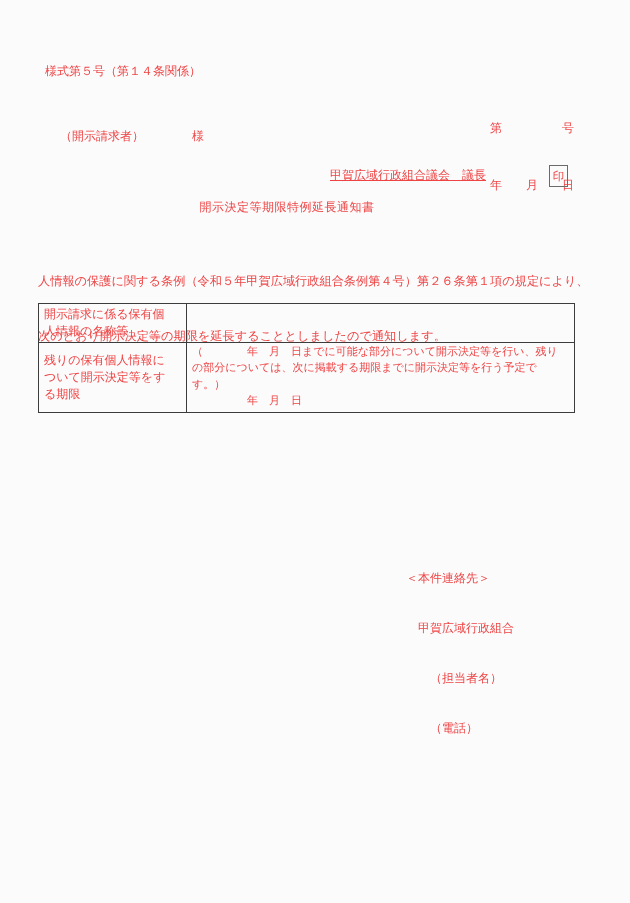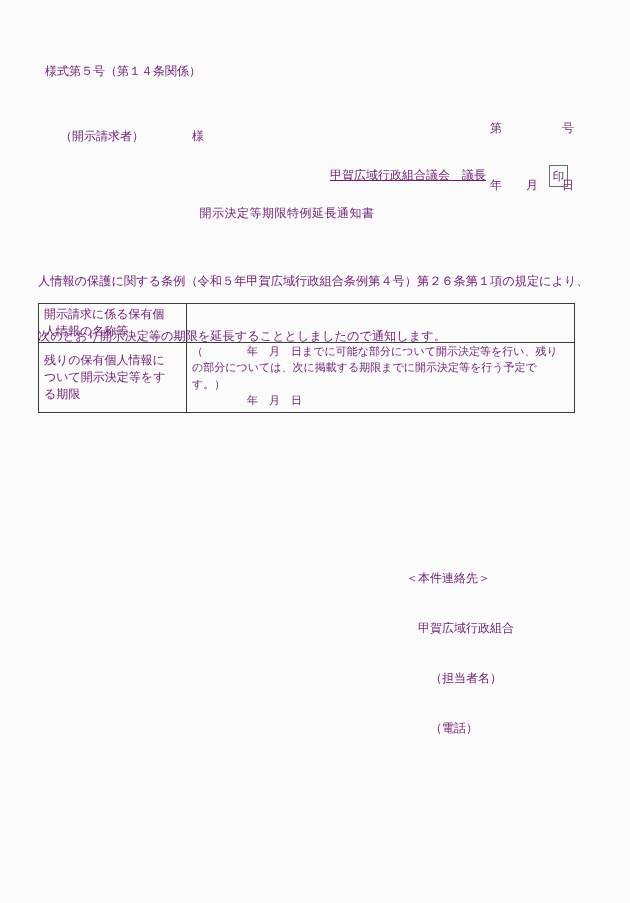--- a/index.html
+++ b/index.html
@@ -1,38 +1,38 @@
 <!DOCTYPE html>
 <html><head>
 <meta charset="utf-8">
 <style>
   html,body{margin:0;padding:0;background:#fbfbfc;}
   .page{
     position:relative;
     width:630px;height:903px;
     background:#fbfbfc;
-    color:#701a75;
+    color:#ef4444;
     font-family:"DejaVu Serif","Liberation Serif",serif;
     font-size:12px;
     overflow:hidden;
   }
   .abs{position:absolute;white-space:pre;}
   .line{white-space:pre;}
   .form-number{left:45px;top:63px;}
   .doc-no-block{left:490px;top:81px;line-height:19px;text-align:left;}
   .addressee{left:60px;top:128px;}
   .sender{left:330px;top:167px;text-decoration:underline;}
   .seal-box{
     left:549px;top:165px;
     width:17px;height:20px;
     border:1px solid #6b6b6b;
     display:flex;align-items:center;justify-content:center;
     font-size:11.5px;white-space:normal;
   }
-  .doc-title{left:0;top:205px;width:574px;text-align:center;letter-spacing:.5px;}
+  .doc-title{left:0;top:199px;width:574px;text-align:center;letter-spacing:.5px;}
   .body-text{left:38px;top:236px;line-height:18.2px;font-size:12.2px;}
   table.main{
     position:absolute;left:38px;top:303px;
     width:537px;border-collapse:collapse;table-layout:fixed;
   }
   table.main td{
     border:1px solid #3c3c3c;
     vertical-align:top;
     padding:2px 5px;
     font-size:12px;line-height:17px;

